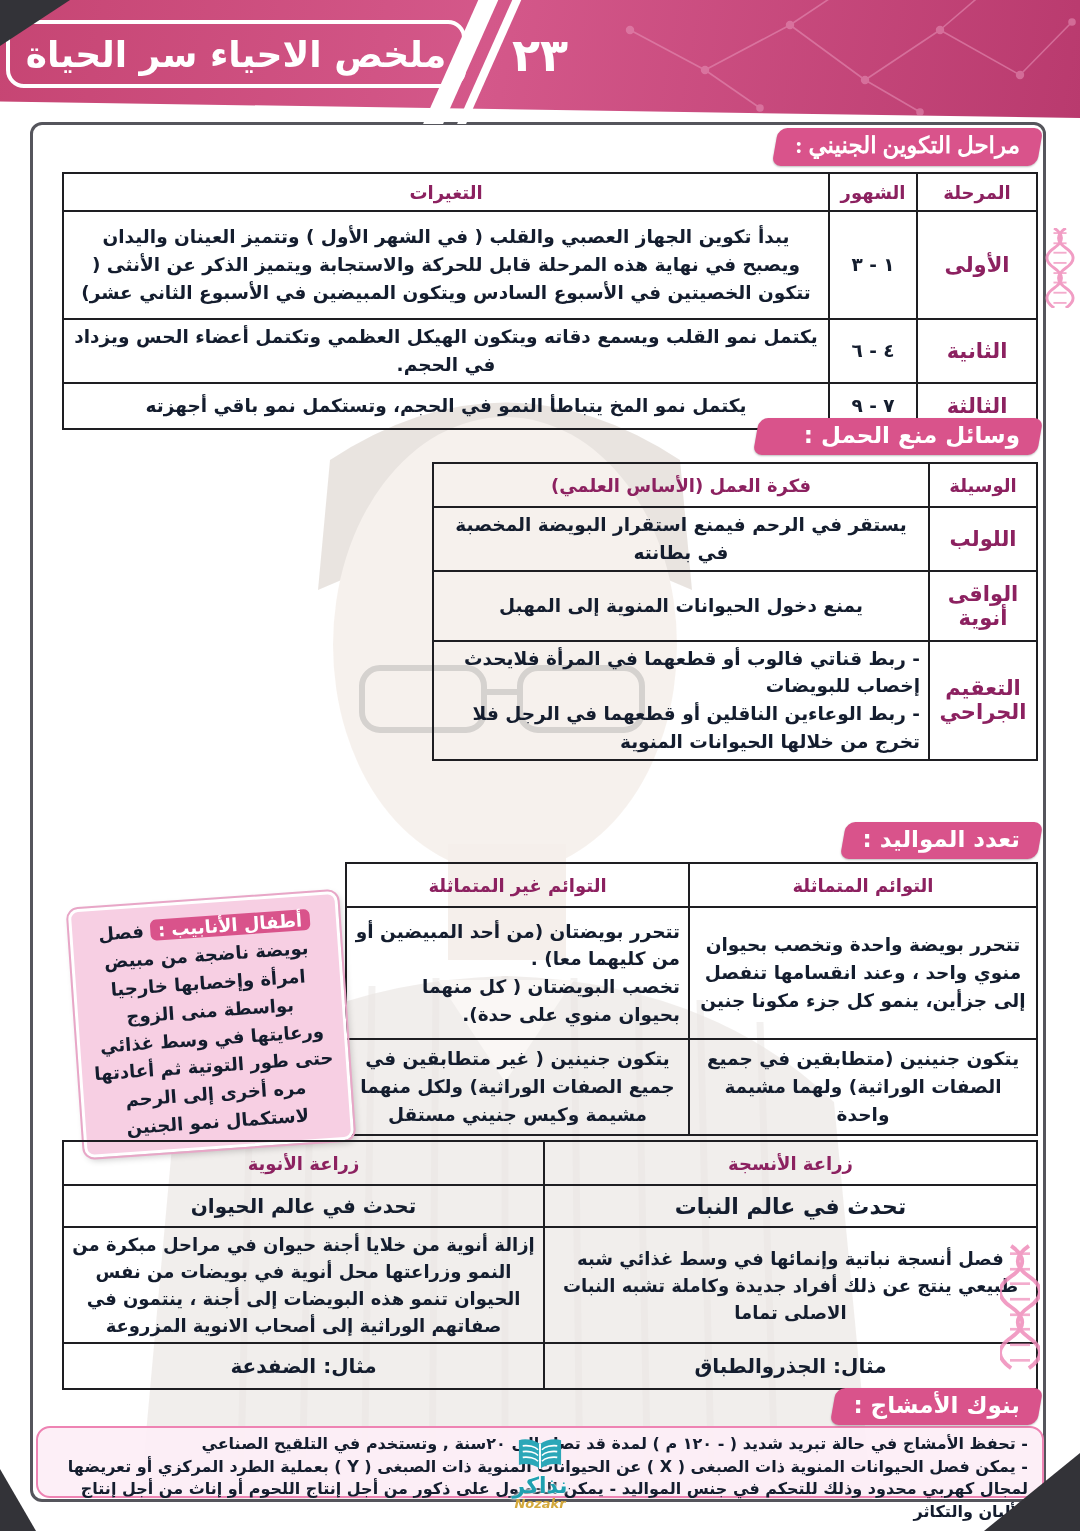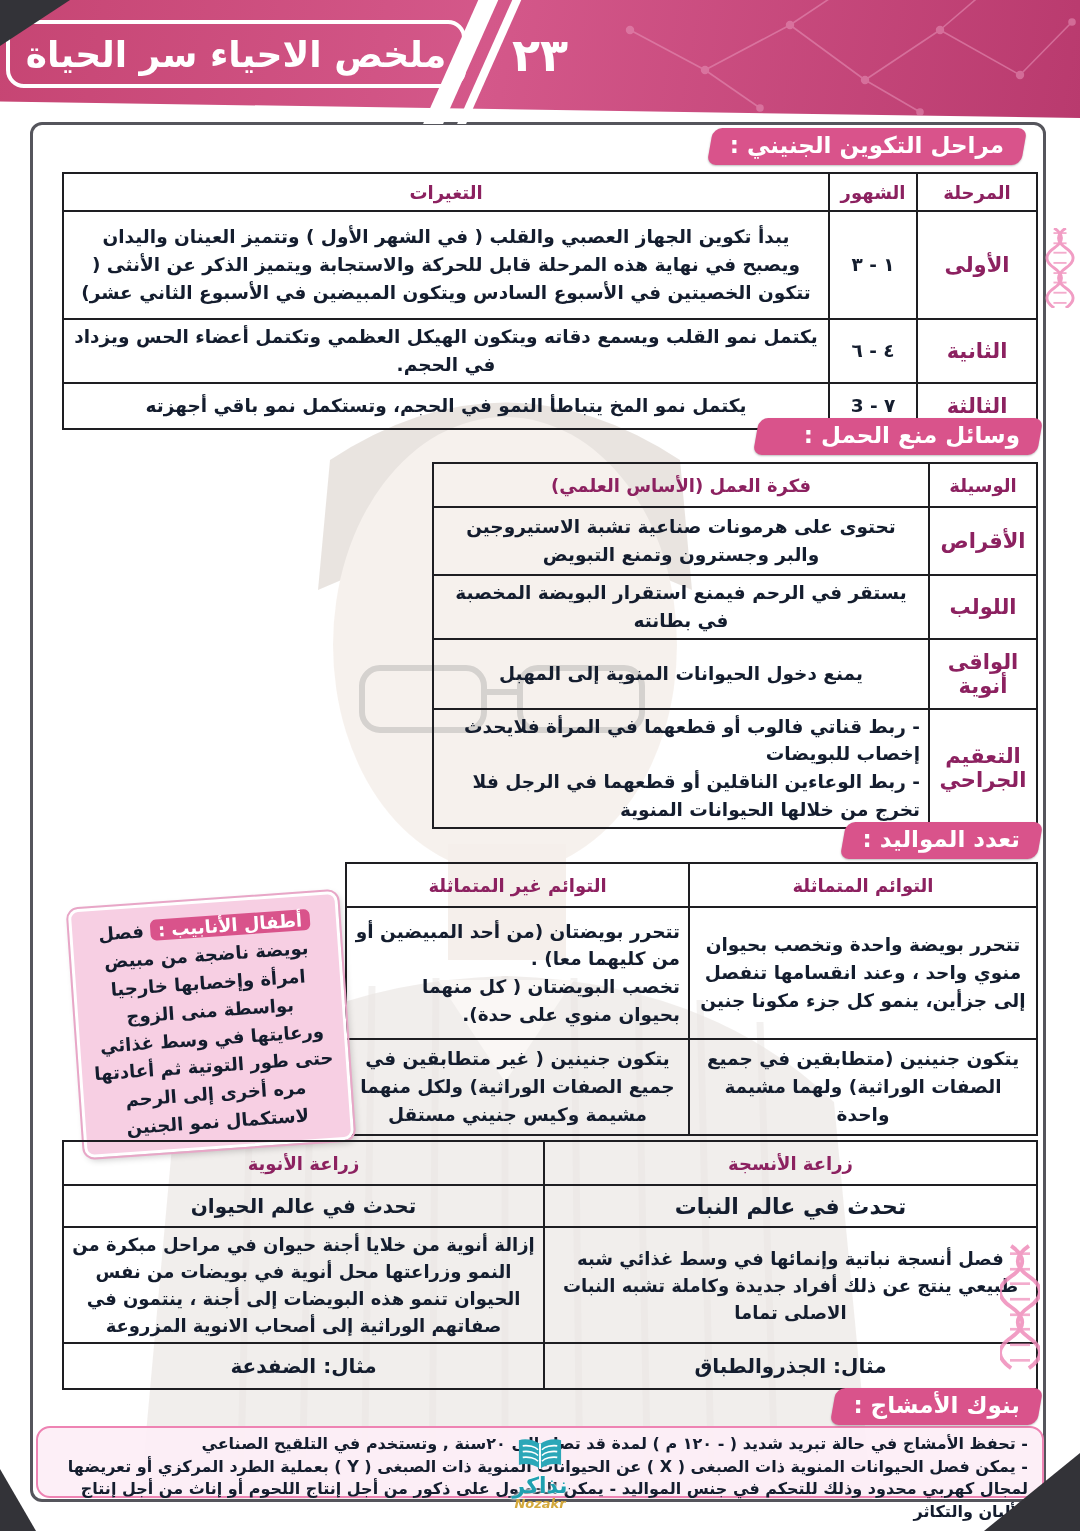--- a/index.html
+++ b/index.html
@@ -111,21 +111,21 @@
         <circle cx="462" cy="22" r="3"></circle>
     </g>
   </svg>
   <div class="slash s1"></div>
   <div class="slash s2"></div>
   <div class="title-box">ملخص الاحياء سر الحياة</div>
   <div class="page-num">٢٣</div>
 
   <div class="frame"></div>
 
-  <div class="badge" style="top:128px;right:56px;">مراحل التكوين الجنيني :</div>
+  <div class="badge" style="top:128px;right:40px;font-family:Liberation Serif, serif;">مراحل التكوين الجنيني :</div>
 
   <div class="twrap" style="left:62px;top:172px;width:976px;">
     <table class="tbl">
       <colgroup>
           <col style="width:120px">
           <col style="width:88px">
           <col>
         </colgroup>
       <tbody>
           <tr style="height:38px">
@@ -138,43 +138,39 @@
         <td class="bd">١ - ٣</td>
         <td class="bd">يبدأ تكوين الجهاز العصبي والقلب ( في الشهر الأول ) وتتميز العينان واليدان ويصبح في نهاية هذه المرحلة قابل للحركة والاستجابة ويتميز الذكر عن الأنثى ( تتكون الخصيتين في الأسبوع السادس ويتكون المبيضين في الأسبوع الثاني عشر)</td>
       </tr>
       <tr style="height:52px">
         <td class="hd2">الثانية</td>
         <td class="bd">٤ - ٦</td>
         <td class="bd">يكتمل نمو القلب ويسمع دقاته ويتكون الهيكل العظمي وتكتمل أعضاء الحس ويزداد في الحجم.</td>
       </tr>
       <tr style="height:46px">
         <td class="hd2">الثالثة</td>
-        <td class="bd">٧ - 3</td>
+        <td class="bd">٧ - ٩</td>
         <td class="bd">يكتمل نمو المخ يتباطأ النمو في الحجم، وتستكمل نمو باقي أجهزته</td>
       </tr>
     </tbody>
       </table>
   </div>
 
   <div class="badge" style="top:418px;right:40px;padding-left:48px;">وسائل منع الحمل :</div>
 
   <div class="twrap" style="left:432px;top:462px;width:606px;">
     <table class="tbl">
       <colgroup>
           <col style="width:108px">
           <col>
         </colgroup>
       <tbody>
           <tr style="height:44px">
         <td class="hd">الوسيلة</td>
         <td class="hd">فكرة العمل (الأساس العلمي)</td>
-      </tr>
-      <tr style="height:68px">
-        <td class="hd2">الأقراص</td>
-        <td class="bd">تحتوى على هرمونات صناعية تشبة الاستيروجين والبر وجسترون وتمنع التبويض</td>
       </tr>
       <tr style="height:48px">
         <td class="hd2">اللولب</td>
         <td class="bd">يستقر في الرحم فيمنع استقرار البويضة المخصبة في بطانته</td>
       </tr>
       <tr style="height:70px">
         <td class="hd2">الواقى أنوية</td>
         <td class="bd">يمنع دخول الحيوانات المنوية إلى المهبل</td>
       </tr>
       <tr style="height:118px">

